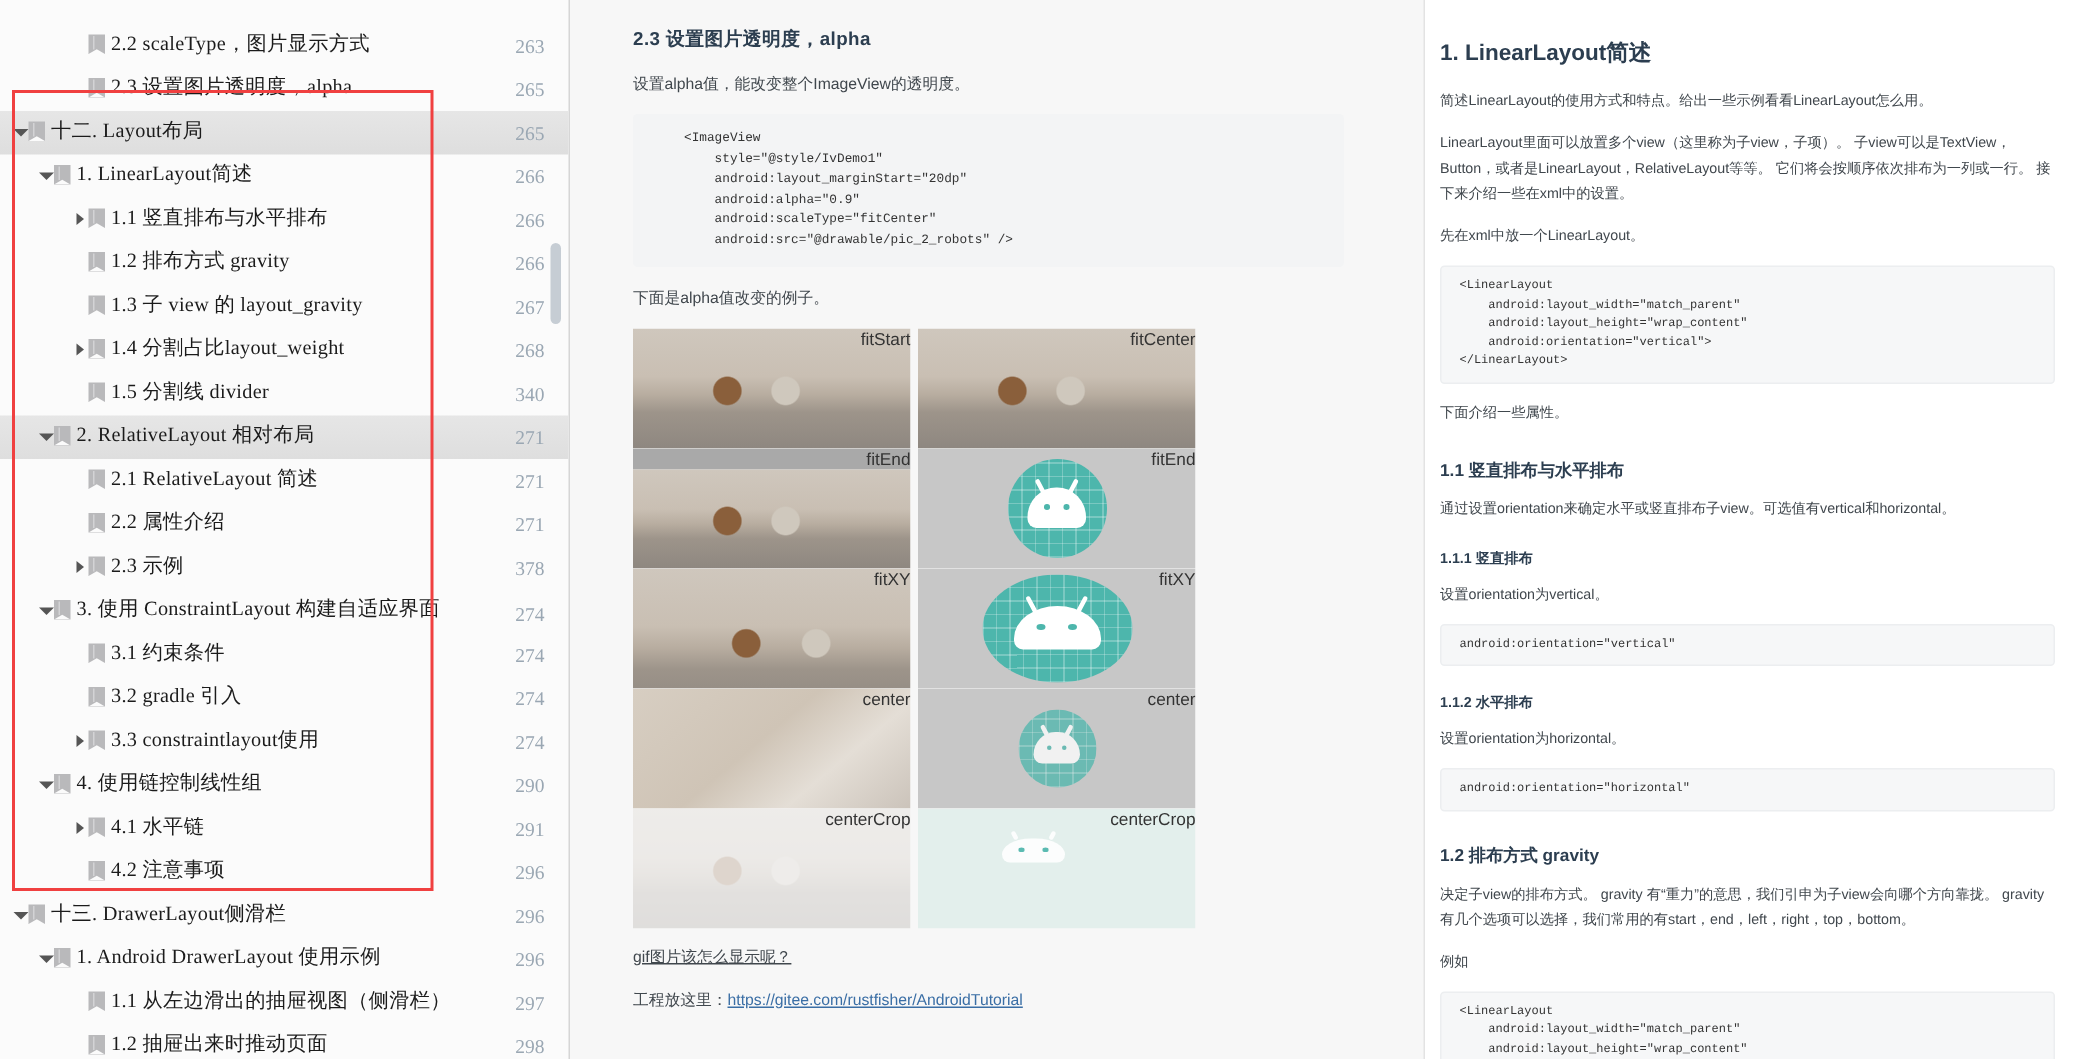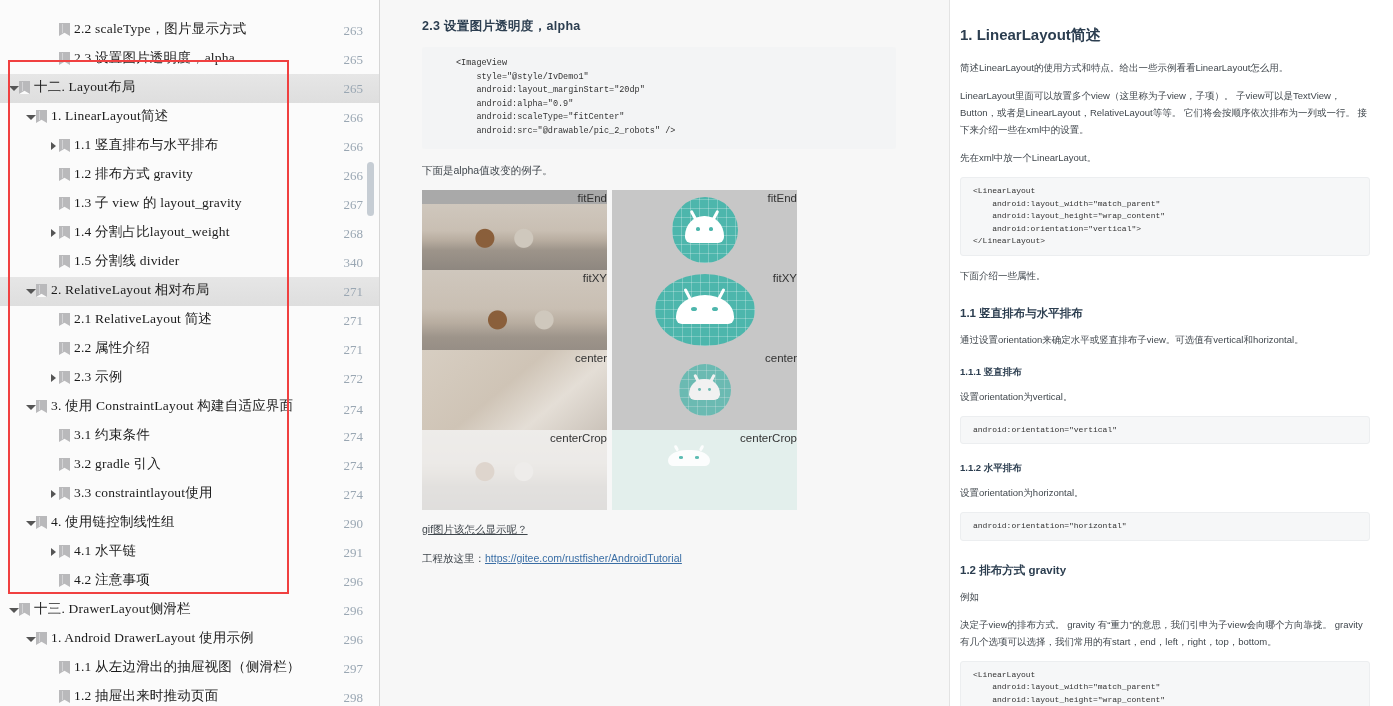--- a/index.html
+++ b/index.html
@@ -277,21 +277,21 @@
         <div class="row ind3">
           <span class="arrow "></span>
           <span class="bm"></span>
           <span class="label">2.2 属性介绍</span>
           <span class="page">271</span>
         </div>
         <div class="row ind3">
           <span class="arrow right"></span>
           <span class="bm"></span>
           <span class="label">2.3 示例</span>
-          <span class="page">272</span>
+          <span class="page">378</span>
         </div>
         <div class="row ind2 tall">
           <span class="arrow down"></span>
           <span class="bm"></span>
           <span class="label">3. 使用 ConstraintLayout 构建自适应界面</span>
           <span class="page">274</span>
         </div>
         <div class="row ind3">
           <span class="arrow "></span>
           <span class="bm"></span>
@@ -355,29 +355,45 @@
       </div>
     <div class="redbox"></div>
     <div class="sb-scroll">
       <div class="sb-thumb"></div>
     </div>
   </div>
 
   <div class="docmid">
     <div class="page-sheet">
       <div class="h3">2.3 设置图片透明度，alpha</div>
+      <div class="p">设置alpha值，能改变整个ImageView的透明度。</div>
       <div class="code">&lt;ImageView
     style="@style/IvDemo1"
     android:layout_marginStart="20dp"
     android:alpha="0.9"
     android:scaleType="fitCenter"
     android:src="@drawable/pic_2_robots" /&gt;</div>
       <div class="p">下面是alpha值改变的例子。</div>
 
       <div class="grid-imgs" id="gallery">
+          <div class="img-row">
+            <div class="cell">
+              <div class="shot">
+                <div style="position:absolute;left:0;top:0;width:100%;height:100%;" class="danbo"></div>
+              </div>
+              <span class="cap">fitStart</span>
+            </div>
+            <div class="cellgap"></div>
+            <div class="cell">
+              <div class="shot">
+                <div class="danbo" style="position:absolute;left:0;top:0;width:100%;height:100%;"></div>
+              </div>
+              <span class="cap">fitCenter</span>
+            </div>
+          </div>
           <div class="img-row">
             <div class="cell">
               <div class="shot">
                 <div class="bar-gray" style="position:absolute;left:0;top:0;width:100%;height:14px;"></div>
                 <div class="danbo" style="position:absolute;left:0;top:14px;width:100%;height:66px;"></div>
               </div>
               <span class="cap">fitEnd</span>
             </div>
             <div class="cellgap"></div>
             <div class="cell">
@@ -495,22 +511,22 @@
     <div class="r-p">下面介绍一些属性。</div>
     <div class="r-h2">1.1 竖直排布与水平排布</div>
     <div class="r-p">通过设置orientation来确定水平或竖直排布子view。可选值有vertical和horizontal。</div>
     <div class="r-h3">1.1.1 竖直排布</div>
     <div class="r-p">设置orientation为vertical。</div>
     <div class="r-code">android:orientation="vertical"</div>
     <div class="r-h3">1.1.2 水平排布</div>
     <div class="r-p">设置orientation为horizontal。</div>
     <div class="r-code">android:orientation="horizontal"</div>
     <div class="r-h2">1.2 排布方式 gravity</div>
+    <div class="r-p">决定子view的排布方式。 gravity 有“重力”的意思，我们引申为子view会向哪个方向靠拢。 gravity 有几个选项可以选择，我们常用的有start，end，left，right，top，bottom。</div>
     <div class="r-p">例如</div>
-    <div class="r-p">决定子view的排布方式。 gravity 有“重力”的意思，我们引申为子view会向哪个方向靠拢。 gravity 有几个选项可以选择，我们常用的有start，end，left，right，top，bottom。</div>
     <div class="r-code">&lt;LinearLayout
     android:layout_width="match_parent"
     android:layout_height="wrap_content"
     android:gravity="start"
     android:orientation="vertical"&gt;
 &lt;/LinearLayout&gt;</div>
 
   </div>
 </div>
 

